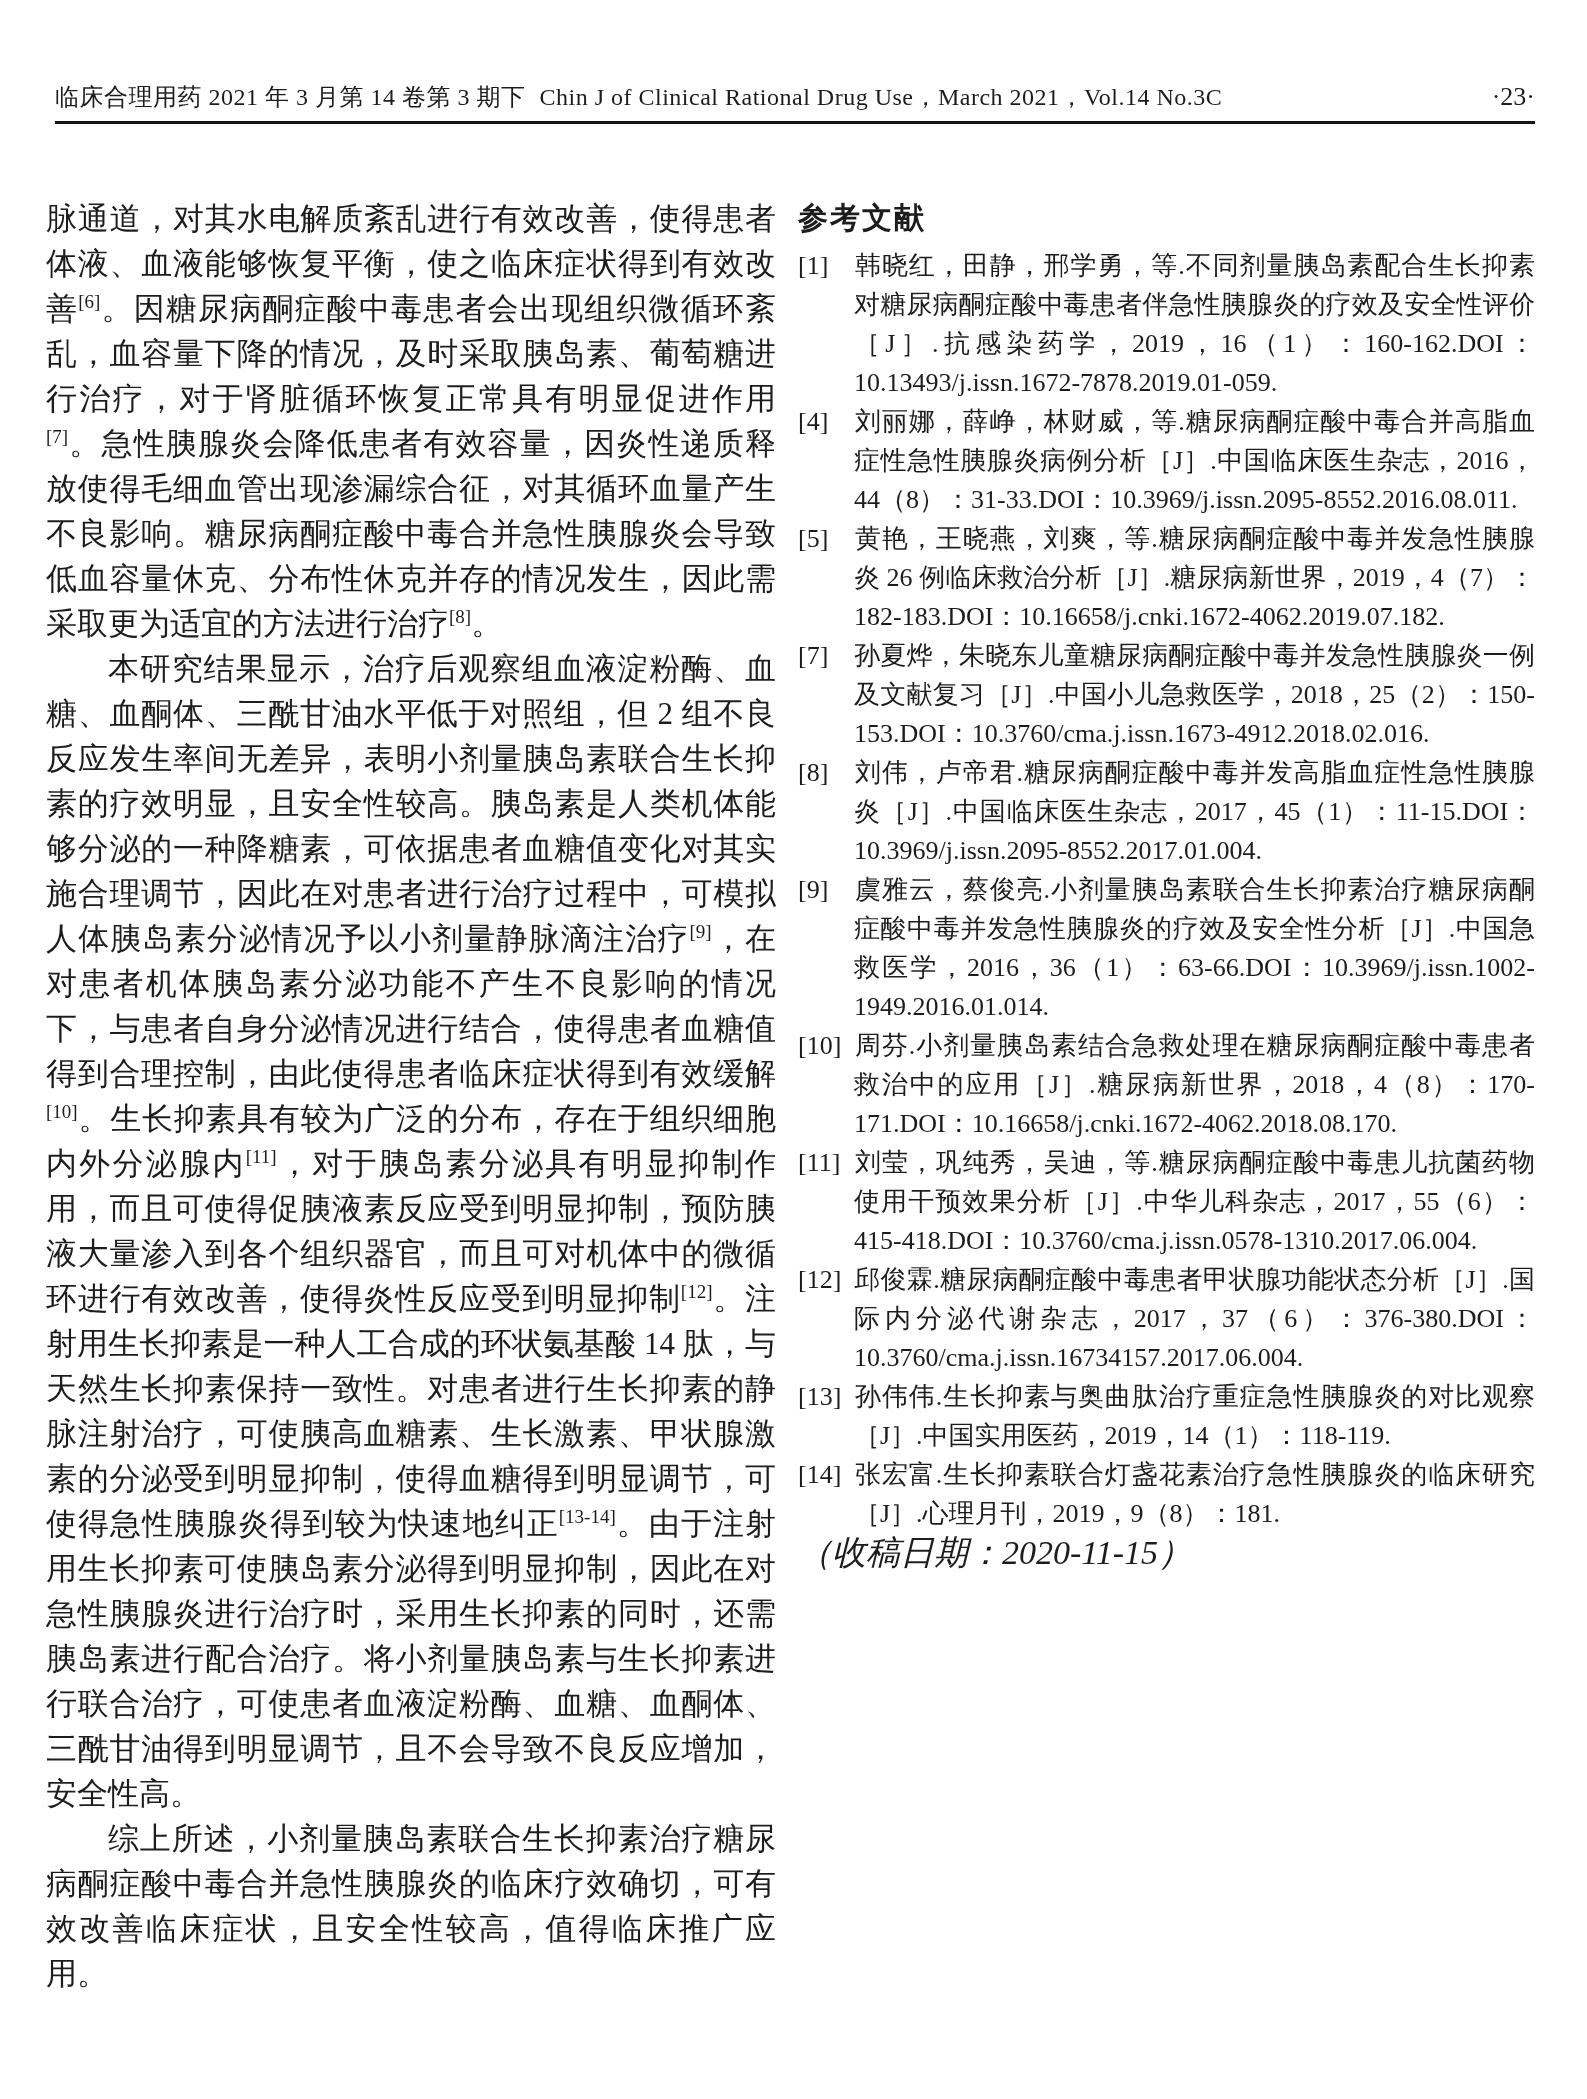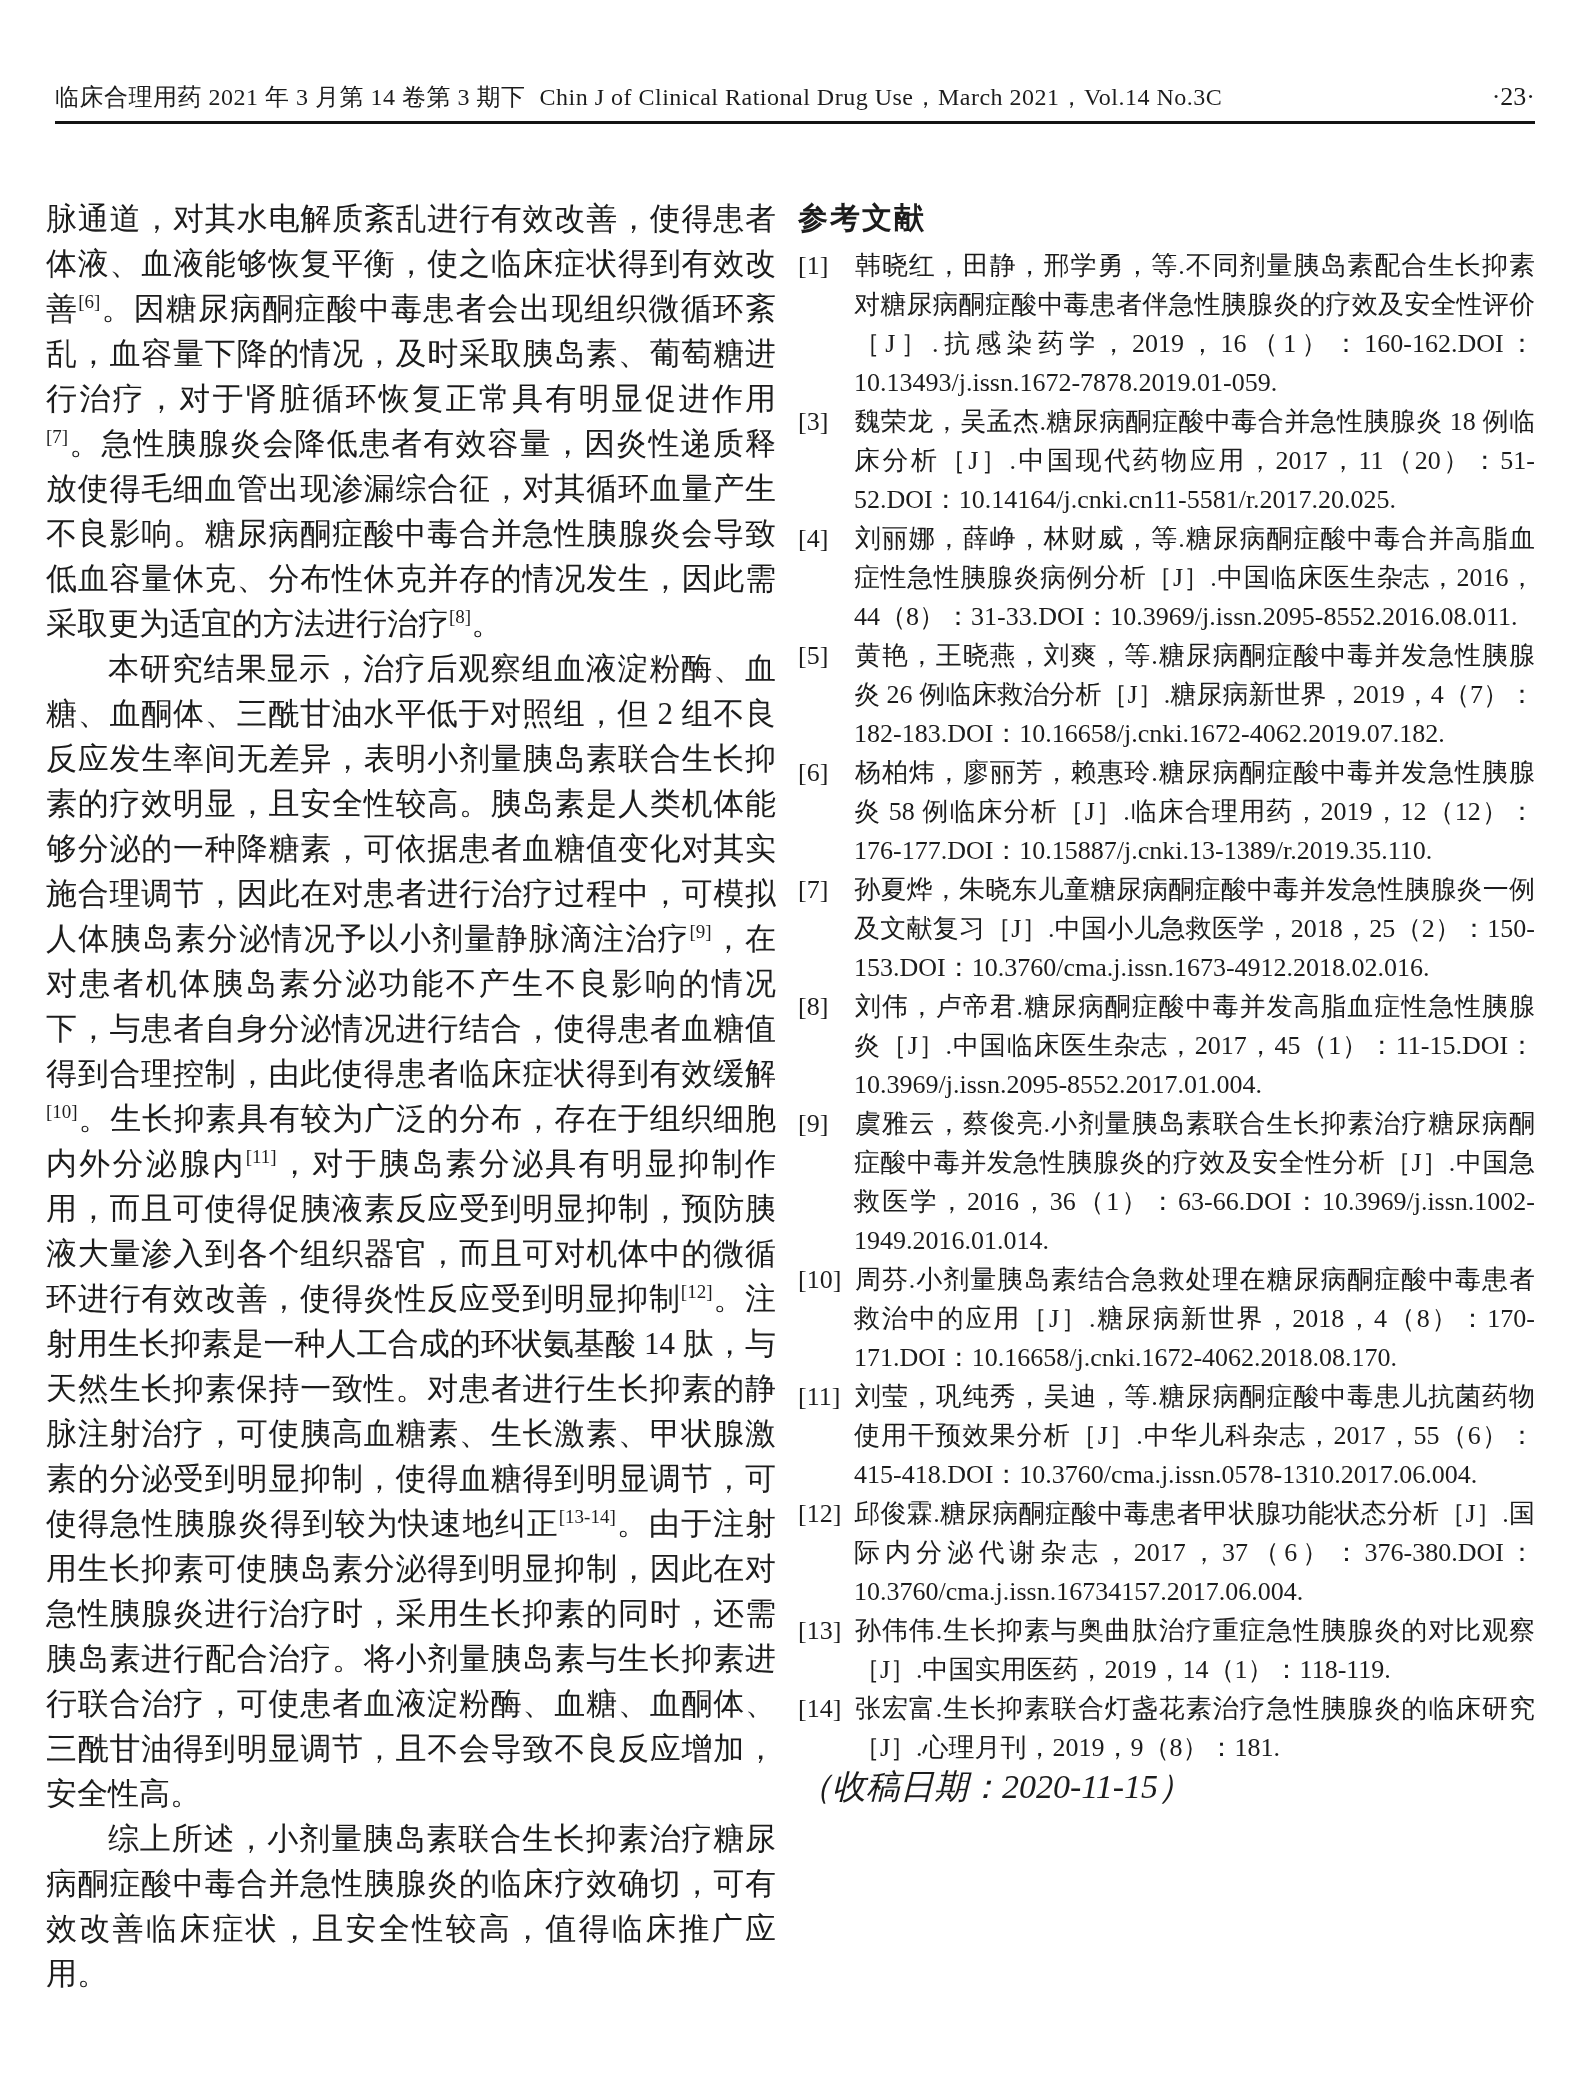--- a/index.html
+++ b/index.html
@@ -104,24 +104,22 @@
   <div class="columns">
     <div class="col-left" id="left-col">
         <p class="body-para">脉通道，对其水电解质紊乱进行有效改善，使得患者体液、血液能够恢复平衡，使之临床症状得到有效改善<sup>[6]</sup>。因糖尿病酮症酸中毒患者会出现组织微循环紊乱，血容量下降的情况，及时采取胰岛素、葡萄糖进行治疗，对于肾脏循环恢复正常具有明显促进作用<sup>[7]</sup>。急性胰腺炎会降低患者有效容量，因炎性递质释放使得毛细血管出现渗漏综合征，对其循环血量产生不良影响。糖尿病酮症酸中毒合并急性胰腺炎会导致低血容量休克、分布性休克并存的情况发生，因此需采取更为适宜的方法进行治疗<sup>[8]</sup>。</p>
         <p class="body-para indent">本研究结果显示，治疗后观察组血液淀粉酶、血糖、血酮体、三酰甘油水平低于对照组，但 2 组不良反应发生率间无差异，表明小剂量胰岛素联合生长抑素的疗效明显，且安全性较高。胰岛素是人类机体能够分泌的一种降糖素，可依据患者血糖值变化对其实施合理调节，因此在对患者进行治疗过程中，可模拟人体胰岛素分泌情况予以小剂量静脉滴注治疗<sup>[9]</sup>，在对患者机体胰岛素分泌功能不产生不良影响的情况下，与患者自身分泌情况进行结合，使得患者血糖值得到合理控制，由此使得患者临床症状得到有效缓解<sup>[10]</sup>。生长抑素具有较为广泛的分布，存在于组织细胞内外分泌腺内<sup>[11]</sup>，对于胰岛素分泌具有明显抑制作用，而且可使得促胰液素反应受到明显抑制，预防胰液大量渗入到各个组织器官，而且可对机体中的微循环进行有效改善，使得炎性反应受到明显抑制<sup>[12]</sup>。注射用生长抑素是一种人工合成的环状氨基酸 14 肽，与天然生长抑素保持一致性。对患者进行生长抑素的静脉注射治疗，可使胰高血糖素、生长激素、甲状腺激素的分泌受到明显抑制，使得血糖得到明显调节，可使得急性胰腺炎得到较为快速地纠正<sup>[13-14]</sup>。由于注射用生长抑素可使胰岛素分泌得到明显抑制，因此在对急性胰腺炎进行治疗时，采用生长抑素的同时，还需胰岛素进行配合治疗。将小剂量胰岛素与生长抑素进行联合治疗，可使患者血液淀粉酶、血糖、血酮体、三酰甘油得到明显调节，且不会导致不良反应增加，安全性高。</p>
         <p class="body-para indent">综上所述，小剂量胰岛素联合生长抑素治疗糖尿病酮症酸中毒合并急性胰腺炎的临床疗效确切，可有效改善临床症状，且安全性较高，值得临床推广应用。</p>
       </div>
     <div class="col-right">
       <h2 class="refs-title">参考文献</h2>
       <div id="refs-list">
           <div class="ref"><span class="ref-label">[1]</span><span class="ref-text">韩晓红，田静，邢学勇，等.不同剂量胰岛素配合生长抑素对糖尿病酮症酸中毒患者伴急性胰腺炎的疗效及安全性评价［J］.抗感染药学，2019，16（1）：160-162.DOI：10.13493/j.issn.1672-7878.2019.01-059.</span></div>
-          <div class="ref"><span class="ref-label">[3]</span><span class="ref-text">魏荣龙，吴孟杰.糖尿病酮症酸中毒合并急性胰腺炎 18 例临床分析［J］.中国现代药物应用，2017，11（20）：51-52.DOI：10.14164/j.cnki.cn11-5581/r.2017.20.025.</span></div>
           <div class="ref"><span class="ref-label">[4]</span><span class="ref-text">刘丽娜，薛峥，林财威，等.糖尿病酮症酸中毒合并高脂血症性急性胰腺炎病例分析［J］.中国临床医生杂志，2016，44（8）：31-33.DOI：10.3969/j.issn.2095-8552.2016.08.011.</span></div>
           <div class="ref"><span class="ref-label">[5]</span><span class="ref-text">黄艳，王晓燕，刘爽，等.糖尿病酮症酸中毒并发急性胰腺炎 26 例临床救治分析［J］.糖尿病新世界，2019，4（7）：182-183.DOI：10.16658/j.cnki.1672-4062.2019.07.182.</span></div>
-          <div class="ref"><span class="ref-label">[6]</span><span class="ref-text">杨柏炜，廖丽芳，赖惠玲.糖尿病酮症酸中毒并发急性胰腺炎 58 例临床分析［J］.临床合理用药，2019，12（12）：176-177.DOI：10.15887/j.cnki.13-1389/r.2019.35.110.</span></div>
           <div class="ref"><span class="ref-label">[7]</span><span class="ref-text">孙夏烨，朱晓东儿童糖尿病酮症酸中毒并发急性胰腺炎一例及文献复习［J］.中国小儿急救医学，2018，25（2）：150-153.DOI：10.3760/cma.j.issn.1673-4912.2018.02.016.</span></div>
           <div class="ref"><span class="ref-label">[8]</span><span class="ref-text">刘伟，卢帝君.糖尿病酮症酸中毒并发高脂血症性急性胰腺炎［J］.中国临床医生杂志，2017，45（1）：11-15.DOI：10.3969/j.issn.2095-8552.2017.01.004.</span></div>
           <div class="ref"><span class="ref-label">[9]</span><span class="ref-text">虞雅云，蔡俊亮.小剂量胰岛素联合生长抑素治疗糖尿病酮症酸中毒并发急性胰腺炎的疗效及安全性分析［J］.中国急救医学，2016，36（1）：63-66.DOI：10.3969/j.issn.1002-1949.2016.01.014.</span></div>
           <div class="ref"><span class="ref-label">[10]</span><span class="ref-text">周芬.小剂量胰岛素结合急救处理在糖尿病酮症酸中毒患者救治中的应用［J］.糖尿病新世界，2018，4（8）：170-171.DOI：10.16658/j.cnki.1672-4062.2018.08.170.</span></div>
           <div class="ref"><span class="ref-label">[11]</span><span class="ref-text">刘莹，巩纯秀，吴迪，等.糖尿病酮症酸中毒患儿抗菌药物使用干预效果分析［J］.中华儿科杂志，2017，55（6）：415-418.DOI：10.3760/cma.j.issn.0578-1310.2017.06.004.</span></div>
           <div class="ref"><span class="ref-label">[12]</span><span class="ref-text">邱俊霖.糖尿病酮症酸中毒患者甲状腺功能状态分析［J］.国际内分泌代谢杂志，2017，37（6）：376-380.DOI：10.3760/cma.j.issn.16734157.2017.06.004.</span></div>
           <div class="ref"><span class="ref-label">[13]</span><span class="ref-text">孙伟伟.生长抑素与奥曲肽治疗重症急性胰腺炎的对比观察［J］.中国实用医药，2019，14（1）：118-119.</span></div>
           <div class="ref"><span class="ref-label">[14]</span><span class="ref-text">张宏富.生长抑素联合灯盏花素治疗急性胰腺炎的临床研究［J］.心理月刊，2019，9（8）：181.</span></div>
         </div>
       <div class="received">（收稿日期：2020-11-15）</div>

